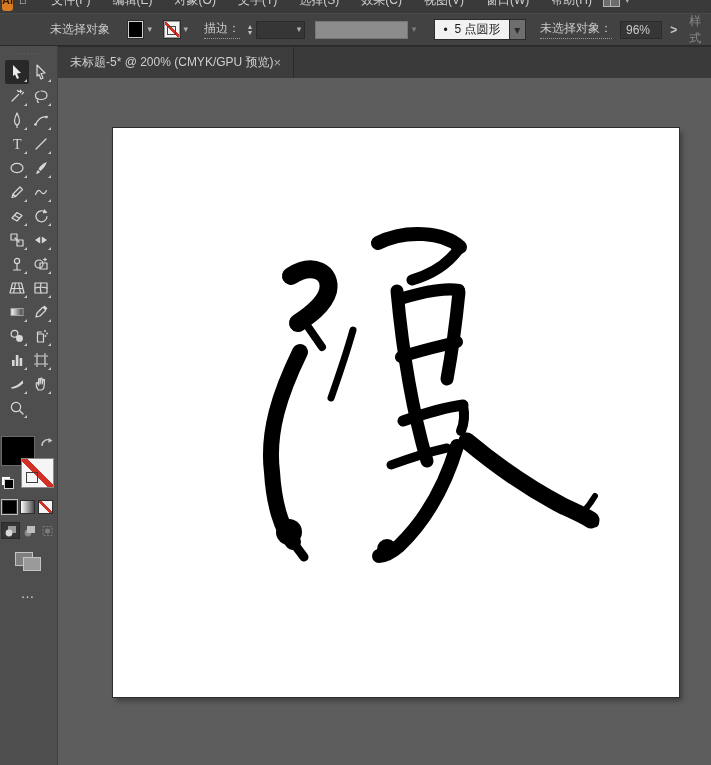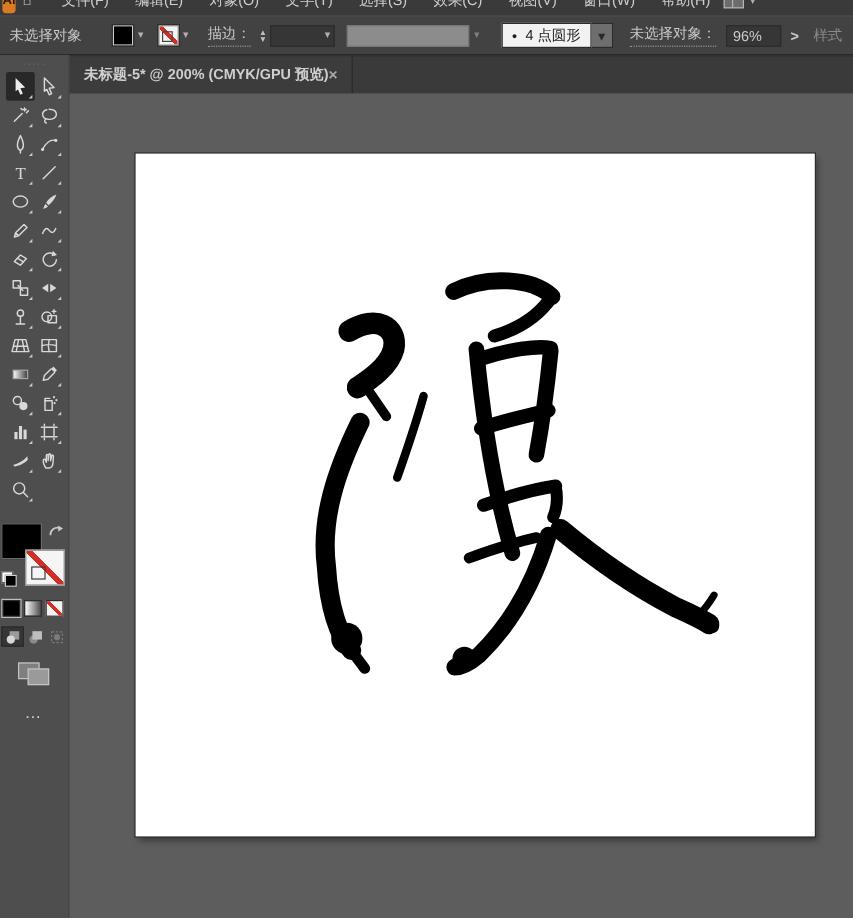--- a/index.html
+++ b/index.html
@@ -16,21 +16,21 @@
   .home{width:20px;margin-right:14px;display:flex;justify-content:center;}
   .menu-item{padding:0 11px;white-space:nowrap;}
   .ws-group{margin-left:auto;margin-right:96px;display:flex;align-items:center;gap:5px;}
   .ws-icon{width:15px;height:11px;border:1px solid #b5b5b5;position:relative;background:#6c6c6c;}
   .ws-icon::after{content:"";position:absolute;left:6px;top:0;bottom:0;width:1px;background:#b5b5b5;}
   .chev{color:#b0b0b0;font-size:9px;line-height:1;}
 
   
   .controlbar{left:0;top:13px;width:711px;height:33px;background:#424242;
       border-top:1px solid #4a4a4a;border-bottom:1px solid #2a2a2a;box-sizing:border-box;
-      display:flex;align-items:center;color:#c9c9c9;}
+      display:flex;align-items:center;color:#c9c9c9;padding-left:42px;}
   .status{margin-left:8px;width:86px;}
   .swatch{width:17px;height:17px;box-sizing:border-box;position:relative;}
   .swatch.fill{background:#000;border:1px solid #cfcfcf;outline:1px solid #2e2e2e;}
   .swatch.stroke{background:#f4f4f4;border:1px solid #9a9a9a;outline:1px solid #2e2e2e;margin-left:10px;
       background-image:linear-gradient(45deg,transparent 42%,#d22f27 42%,#d22f27 58%,transparent 58%);}
   .swatch.stroke i{position:absolute;left:2px;bottom:2px;width:7px;height:7px;border:1px solid #444;display:block;}
   .dd{margin:0 2px 0 4px;}
   .stroke-label,.opacity-label{border-bottom:1px dotted #9a9a9a;padding-bottom:1px;margin-left:14px;white-space:nowrap;text-align:center;}
   .stepper{display:flex;flex-direction:column;line-height:6px;font-size:8px;color:#c0c0c0;margin:0 4px 0 8px;}
   .field{height:18px;background:#363636;border:1px solid #2b2b2b;box-sizing:border-box;
@@ -42,21 +42,21 @@
       padding:0 8px;gap:7px;margin-left:16px;border:1px solid #2b2b2b;white-space:nowrap;}
   .brush-dd{width:17px;height:19px;background:#6e6e6e;color:#2a2a2a;display:flex;align-items:center;
       justify-content:center;border:1px solid #2b2b2b;border-left:none;}
   .opacity-field{width:46px;margin-left:8px;padding-left:5px;}
   .next-btn{margin-left:8px;color:#c9c9c9;font-weight:bold;}
   .style-label{margin-left:12px;color:#8a8a8a;}
 
   
   .tabstrip{left:58px;top:46px;width:653px;height:32px;background:#3a3a3a;border-top:1px solid #2c2c2c;box-sizing:border-box;}
   .doc-tab{height:100%;display:inline-flex;align-items:center;padding:0 12px;
-      background:#3c3c3c;border-right:1px solid #2a2a2a;color:#cfcfcf;white-space:nowrap;font-weight:bold;}
+      background:#3c3c3c;border-right:1px solid #2a2a2a;color:#cfcfcf;white-space:nowrap;}
   .tab-close{color:#a9a9a9;font-size:13px;}
 
   
   .toolbar{left:0;top:46px;width:58px;height:719px;background:#4e4e4e;border-right:1px solid #414141;box-sizing:border-box;}
   .grip{text-align:center;color:#6e6e6e;font-size:9px;letter-spacing:1px;height:14px;line-height:14px;}
   .tools{display:grid;grid-template-columns:24px 24px;justify-content:center;}
   .t{width:24px;height:24px;display:flex;align-items:center;justify-content:center;position:relative;}
   .t.sel{background:#282828;border-radius:2px;}
   .t::after{content:"";position:absolute;right:2px;bottom:2px;border-left:3px solid transparent;border-bottom:3px solid #c9c9c9;}
   .t.noflyout::after{display:none;}
@@ -133,21 +133,21 @@
   </span>
   <span class="field dd-empty">
     <span class="chev">▾</span>
   </span>
 
   <span class="slider"></span>
   <span class="chev dd dim">▾</span>
 
   <span class="brush-box">
     <span>•</span>
-    <span>4 点圆形</span>
+    <span>5 点圆形</span>
   </span>
   <span class="brush-dd">▾</span>
 
   <span class="opacity-label">未选择对象：</span>
   <span class="field opacity-field">96%</span>
 
   <span class="next-btn">&gt;</span>
   <span class="style-label">样式</span>
 </div>
 

